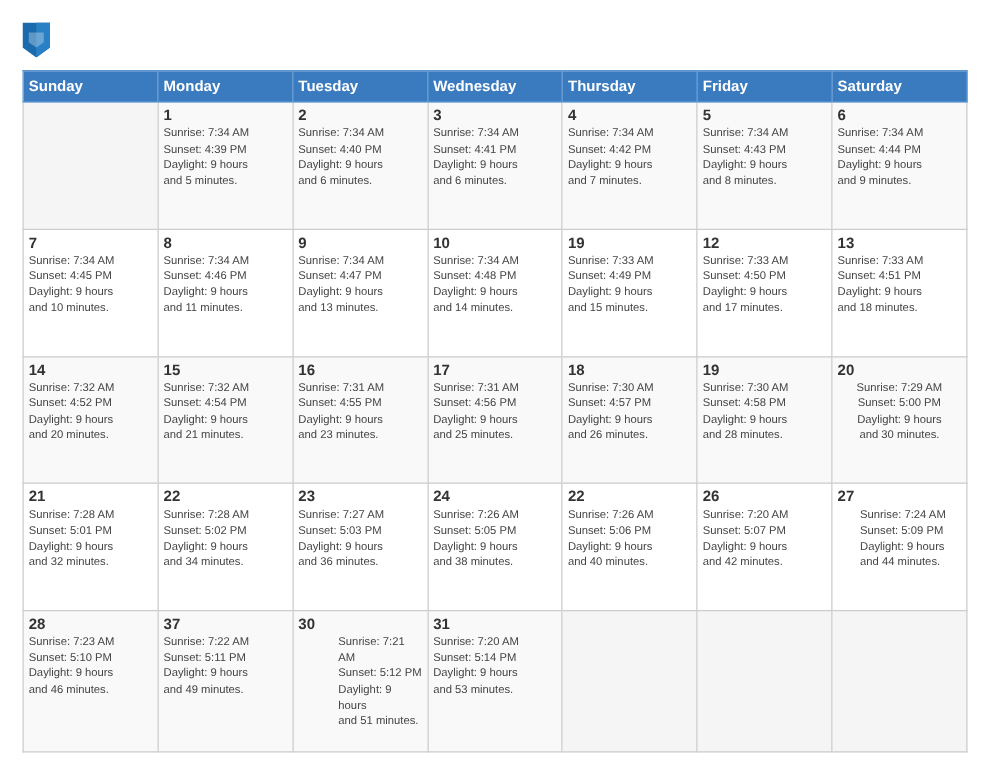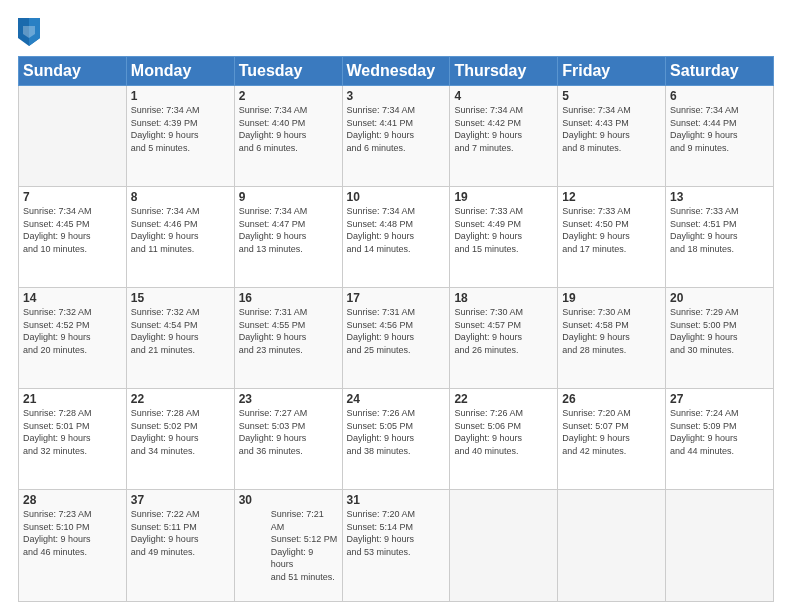--- a/index.html
+++ b/index.html
@@ -58,21 +58,21 @@
     .calendar {
       flex: 1;
       border: 1px solid #ccc;
       border-collapse: collapse;
       width: 100%;
       table-layout: fixed;
     }
     .calendar thead tr th {
       background-color: #3a7abf;
       color: #fff;
-      font-size: 16px;
+      font-size: 12px;
       font-weight: bold;
       padding: 5px 4px;
       text-align: left;
       border: 1px solid #5a95d0;
     }
     .calendar tbody tr td {
       border: 1px solid #ccc;
       vertical-align: top;
       padding: 3px 4px;
       font-size: 9.5px;
@@ -268,21 +268,21 @@
           </td>
           <td>
             <span class="day-number">19</span>
             <div class="day-info" style="white-space: pre-line;">Sunrise: 7:30 AM
 Sunset: 4:58 PM
 Daylight: 9 hours
 and 28 minutes.</div>
           </td>
           <td>
             <span class="day-number">20</span>
-            <div class="day-info" style="white-space: pre-line;">Sunrise: 7:29 AM
+            <div class="day-info" style="white-space: pre-line; text-align: center;">Sunrise: 7:29 AM
 Sunset: 5:00 PM
 Daylight: 9 hours
 and 30 minutes.</div>
           </td>
         </tr>
         <tr>
           <td>
             <span class="day-number">21</span>
             <div class="day-info" style="white-space: pre-line;">Sunrise: 7:28 AM
 Sunset: 5:01 PM
@@ -319,21 +319,21 @@
           </td>
           <td>
             <span class="day-number">26</span>
             <div class="day-info" style="white-space: pre-line;">Sunrise: 7:20 AM
 Sunset: 5:07 PM
 Daylight: 9 hours
 and 42 minutes.</div>
           </td>
           <td>
             <span class="day-number">27</span>
-            <div class="day-info" style="white-space: pre-line;">Sunrise: 7:24 AM
+            <div class="day-info" style="white-space: pre-line; margin-left: 18px;">Sunrise: 7:24 AM
 Sunset: 5:09 PM
 Daylight: 9 hours
 and 44 minutes.</div>
           </td>
         </tr>
         <tr>
           <td>
             <span class="day-number">28</span>
             <div class="day-info" style="white-space: pre-line;">Sunrise: 7:23 AM
 Sunset: 5:10 PM

